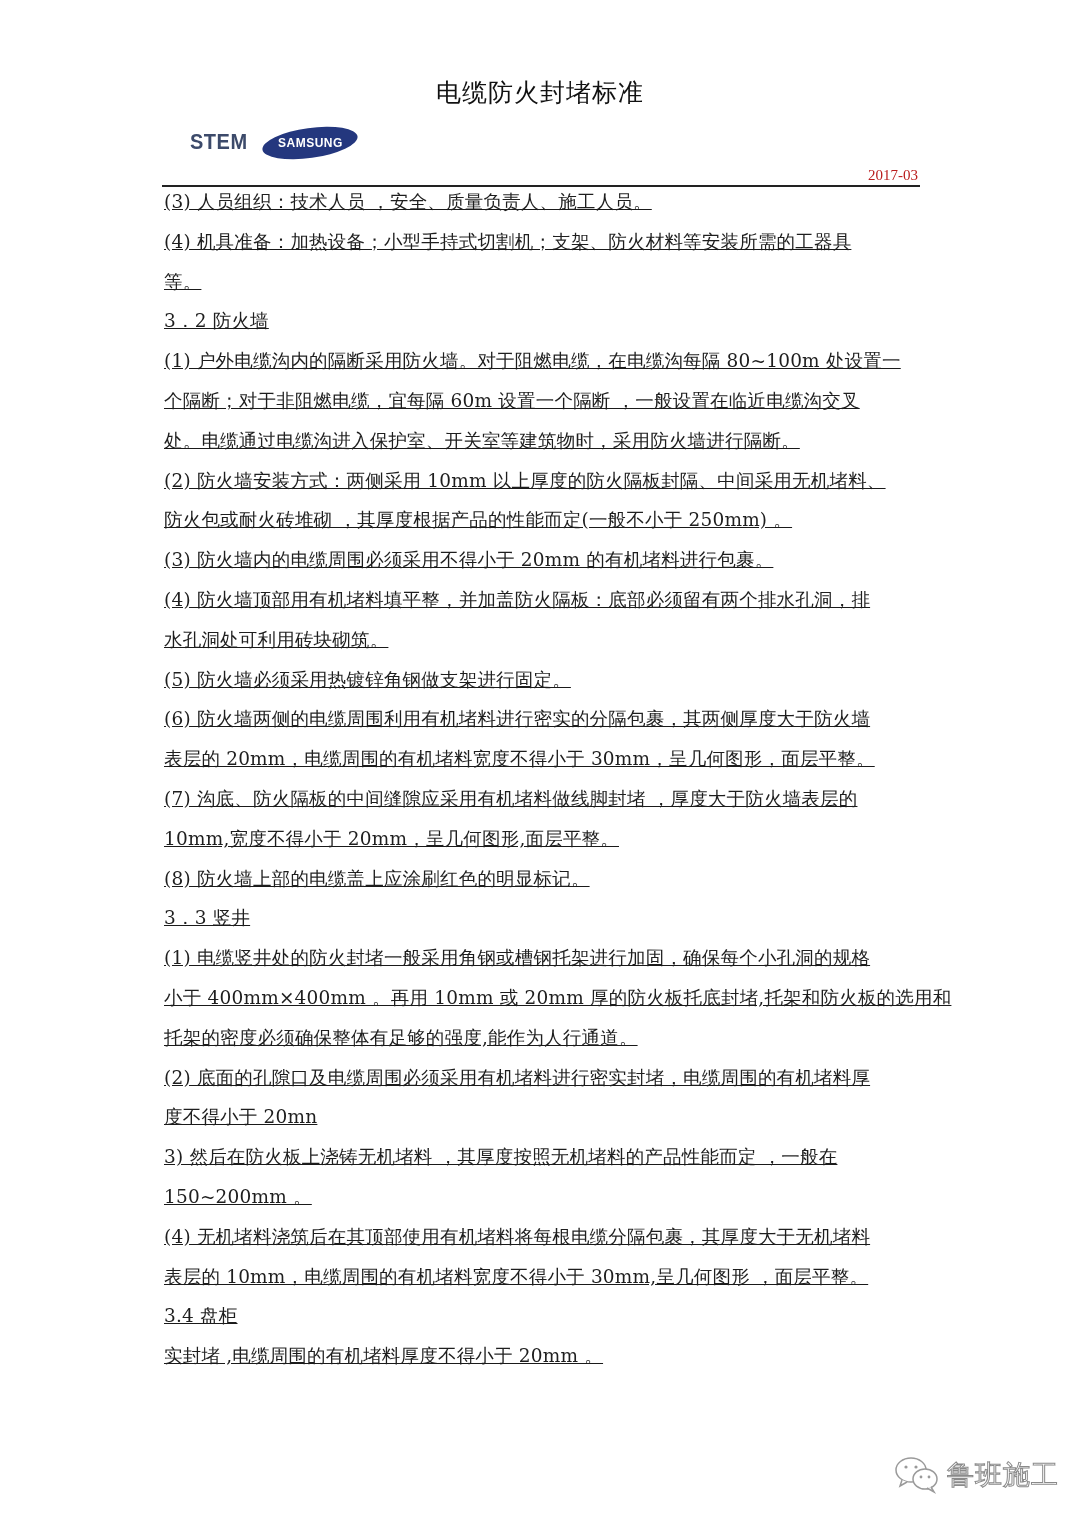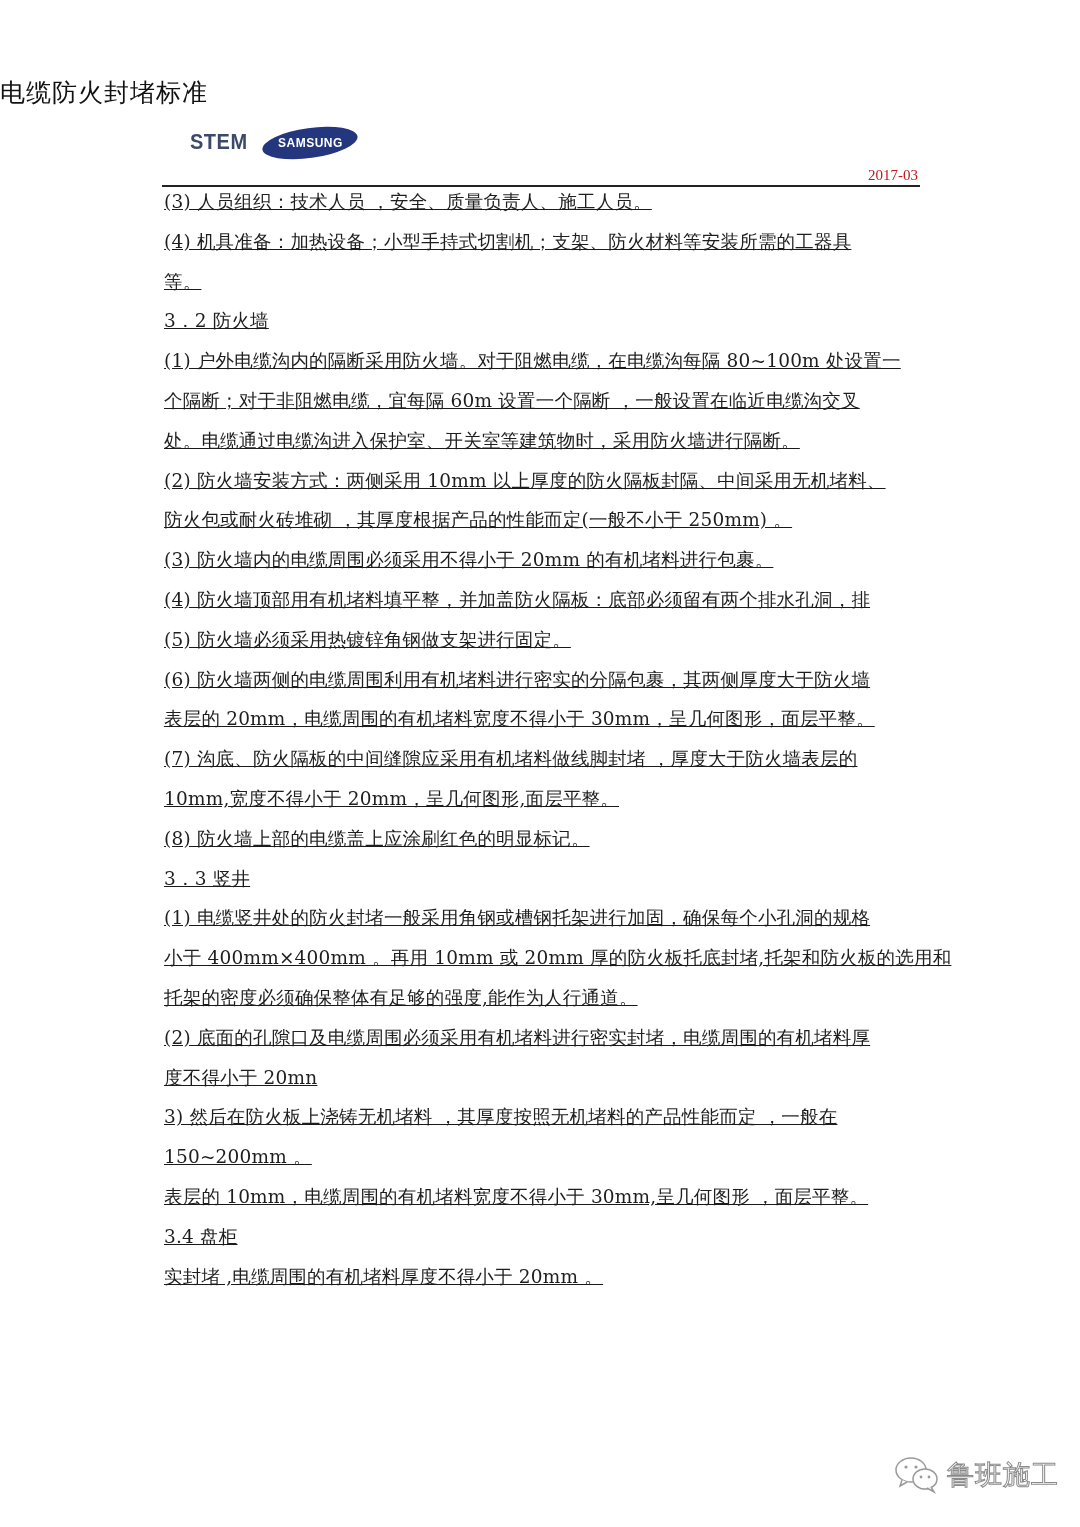--- a/index.html
+++ b/index.html
@@ -1,18 +1,18 @@
 <!DOCTYPE html>
 <html><head>
 <meta charset="utf-8">
 <style>
   html, body { margin: 0; padding: 0; background: #ffffff; }
   body { width: 1080px; height: 1527px; position: relative; overflow: hidden;
          font-family: "DejaVu Serif", "Liberation Serif", serif; color: #1a1a1a; }
-  .title { position: absolute; top: 76px; left: 0; width: 1080px; text-align: left;
+  .title { position: absolute; top: 76px; left: 0; width: 1080px; text-align: center;
            font-size: 25px; letter-spacing: 1px; color: #111; }
   .logo-stem { position: absolute; left: 190px; top: 130px; font-family: "Liberation Sans", sans-serif;
                font-weight: bold; font-size: 20px; color: #3c4a6a; letter-spacing: 0.5px; transform: scaleY(1.1); }
   .logo-samsung { position: absolute; left: 262px; top: 128px; width: 96px; height: 30px;
                   background: #24377e; border-radius: 50%; transform: rotate(-8deg);
                   display: flex; align-items: center; justify-content: center; }
   .logo-samsung span { color: #fff; font-family: "Liberation Sans", sans-serif; font-weight: bold;
                        font-size: 12px; letter-spacing: 0.5px; transform: rotate(8deg); }
   .date { position: absolute; top: 167px; right: 162px; font-family: "Liberation Serif", serif;
           font-size: 15px; color: #b91c1c; }
@@ -44,34 +44,36 @@
     <div class="line">(4) 机具准备：加热设备；小型手持式切割机；支架、防火材料等安装所需的工器具</div>
     <div class="line">等。</div>
     <div class="line">3．2 防火墙</div>
     <div class="line">(1) 户外电缆沟内的隔断采用防火墙。对于阻燃电缆，在电缆沟每隔 80~100m 处设置一</div>
     <div class="line">个隔断；对于非阻燃电缆，宜每隔 60m 设置一个隔断 ，一般设置在临近电缆沟交叉</div>
     <div class="line">处。电缆通过电缆沟进入保护室、开关室等建筑物时，采用防火墙进行隔断。</div>
     <div class="line">(2) 防火墙安装方式：两侧采用 10mm 以上厚度的防火隔板封隔、中间采用无机堵料、</div>
     <div class="line">防火包或耐火砖堆砌 ，其厚度根据产品的性能而定(一般不小于 250mm) 。</div>
     <div class="line"> (3) 防火墙内的电缆周围必须采用不得小于 20mm 的有机堵料进行包裹。</div>
     <div class="line">(4) 防火墙顶部用有机堵料填平整，并加盖防火隔板：底部必须留有两个排水孔洞，排</div>
+    <div class="line">水孔洞处可利用砖块砌筑。</div>
     <div class="line">(5) 防火墙必须采用热镀锌角钢做支架进行固定。</div>
     <div class="line">(6) 防火墙两侧的电缆周围利用有机堵料进行密实的分隔包裹，其两侧厚度大于防火墙</div>
     <div class="line">表层的 20mm，电缆周围的有机堵料宽度不得小于 30mm，呈几何图形，面层平整。</div>
     <div class="line"> (7) 沟底、防火隔板的中间缝隙应采用有机堵料做线脚封堵 ，厚度大于防火墙表层的</div>
     <div class="line">10mm,宽度不得小于 20mm，呈几何图形,面层平整。</div>
     <div class="line"> (8) 防火墙上部的电缆盖上应涂刷红色的明显标记。</div>
     <div class="line">3．3 竖井</div>
     <div class="line">(1) 电缆竖井处的防火封堵一般采用角钢或槽钢托架进行加固，确保每个小孔洞的规格</div>
     <div class="line">小于 400mm×400mm 。再用 10mm 或 20mm 厚的防火板托底封堵,托架和防火板的选用和</div>
     <div class="line">托架的密度必须确保整体有足够的强度,能作为人行通道。</div>
     <div class="line">(2) 底面的孔隙口及电缆周围必须采用有机堵料进行密实封堵，电缆周围的有机堵料厚</div>
     <div class="line">度不得小于 20mn</div>
     <div class="line">3) 然后在防火板上浇铸无机堵料 ，其厚度按照无机堵料的产品性能而定 ，一般在</div>
     <div class="line">150~200mm 。</div>
+    <div class="line">(4) 无机堵料浇筑后在其顶部使用有机堵料将每根电缆分隔包裹，其厚度大于无机堵料</div>
     <div class="line">表层的 10mm，电缆周围的有机堵料宽度不得小于 30mm,呈几何图形 ，面层平整。</div>
     <div class="line">3.4 盘柜</div>
     <div class="line">实封堵 ,电缆周围的有机堵料厚度不得小于 20mm 。</div>
   </div>
 
   <div class="watermark">
     <div class="wm-icon">
       <svg width="48" height="40" viewBox="0 0 48 40">
         <ellipse cx="18" cy="15" rx="15" ry="12" fill="#fff" stroke="#9a9a9a" stroke-width="1.5"></ellipse>
         <path d="M9 25 L7 31 L14 27" fill="#fff" stroke="#9a9a9a" stroke-width="1.5"></path>

